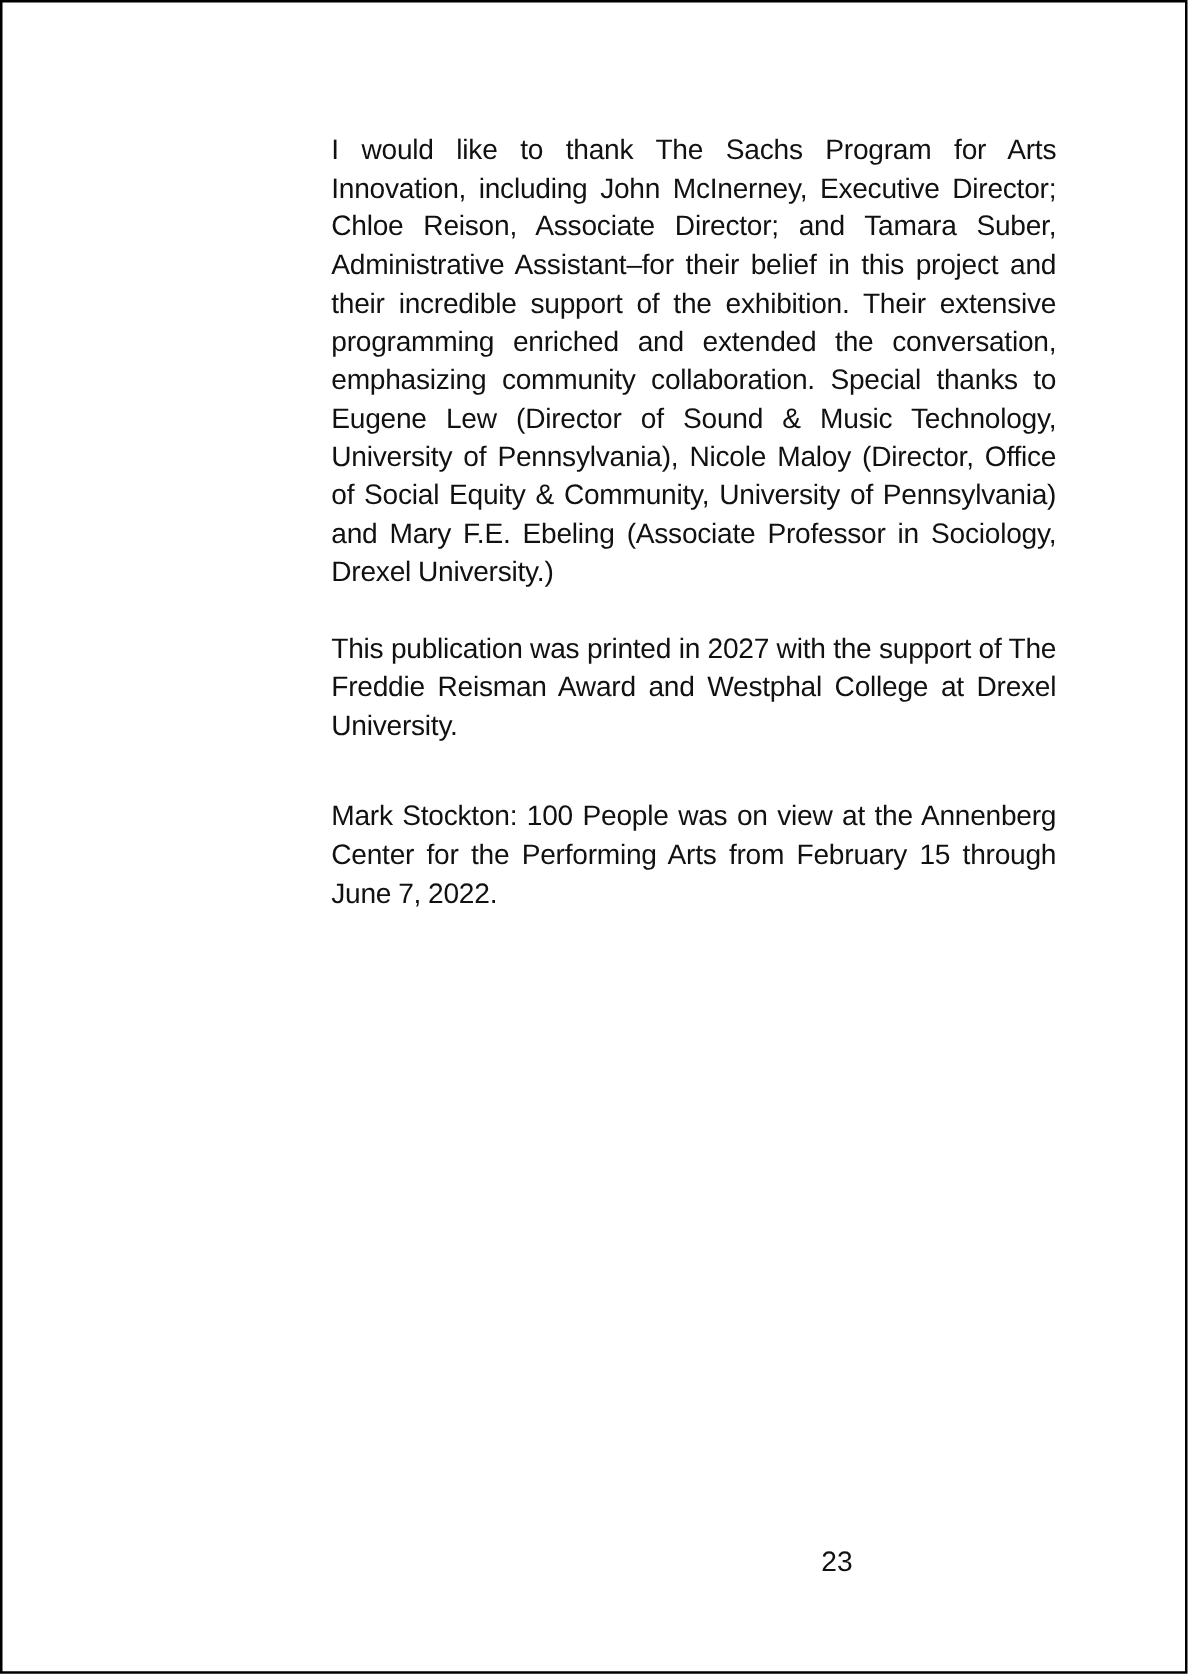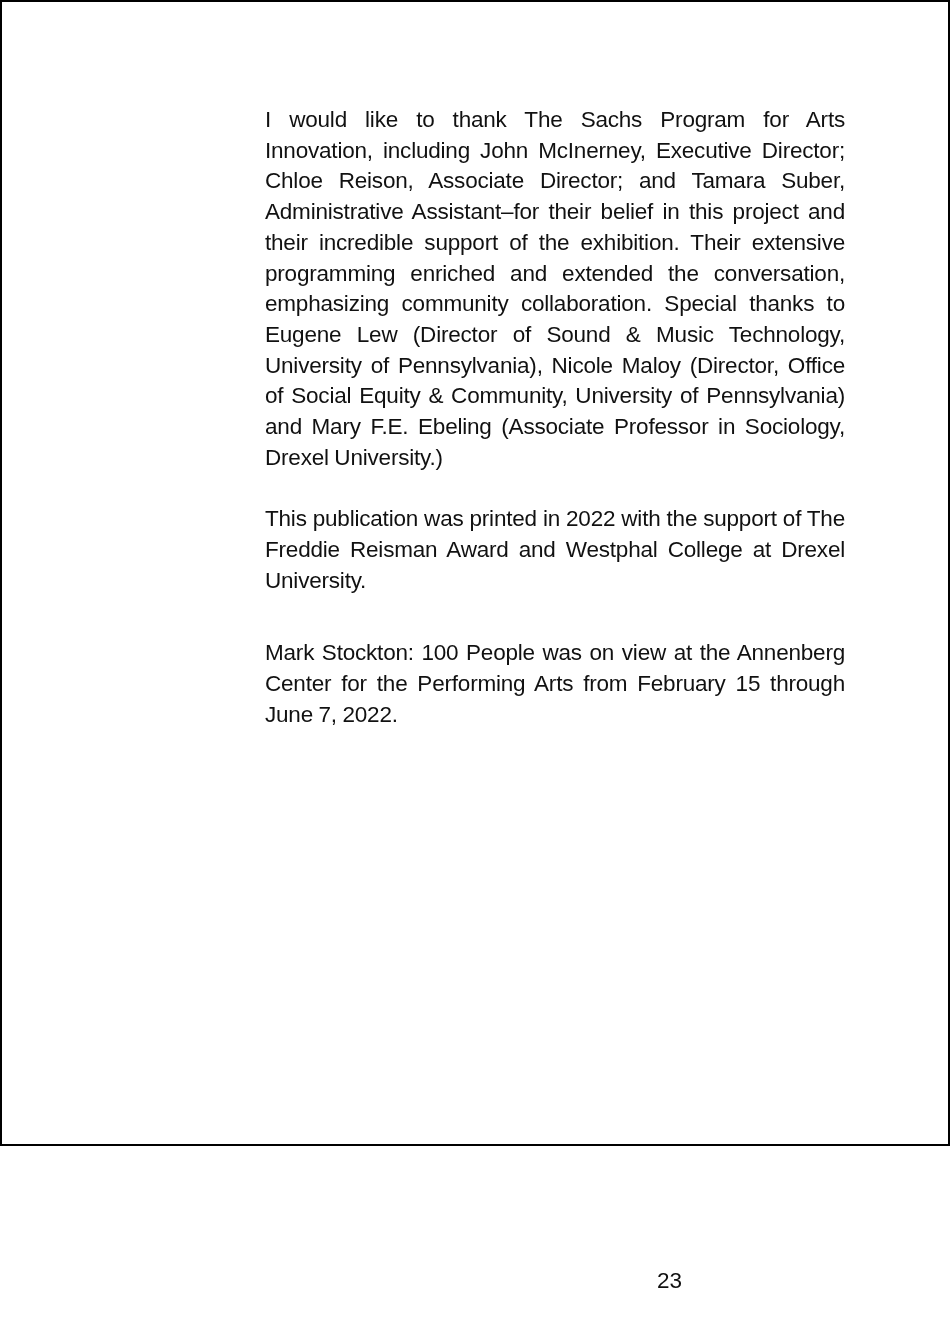--- a/index.html
+++ b/index.html
@@ -9,21 +9,21 @@
     }
     body {
       width: 950px;
       height: 1339px;
       overflow: hidden;
     }
     .page {
       position: relative;
       box-sizing: border-box;
       width: 950px;
-      height: 1146px;
+      height: 1339px;
       border: 2px solid #000000;
       background: #ffffff;
     }
     .text-column {
       position: absolute;
       left: 263px;
       top: 103px;
       width: 580px;
       font-family: "Liberation Sans", sans-serif;
       font-size: 22.5px;
@@ -43,26 +43,25 @@
       margin-top: 42px;
     }
     .page-number {
       position: absolute;
       left: 655px;
       top: 1233px;
       font-family: "Liberation Sans", sans-serif;
       font-size: 22.5px;
       line-height: 30px;
       color: #111111;
-      margin-top: 31px;
     }
   </style>
 </head>
 <body>
 
 <div class="page">
   <div class="text-column">
     <p class="para">I would like to thank The Sachs Program for Arts Innovation, including John McInerney, Executive Director; Chloe Reison, Associate Director; and Tamara Suber, Administrative Assistant–for their belief in this project and their incredible support of the exhibition. Their extensive programming enriched and extended the conversation, emphasizing community collabora­tion. Special thanks to Eugene Lew (Director of Sound &amp; Music Technology, University of Pennsylvania), Nicole Maloy (Director, Office of Social Equity &amp; Community, University of Pennsylvania) and Mary F.E. Ebeling (Associate Professor in Sociology, Drexel University.)</p>
-    <p class="para">This publication was printed in 2022 with the support of The Freddie Reisman Award and Westphal College at Drexel University.</p>
+    <p class="para">This publication was printed in 2027 with the support of The Freddie Reisman Award and Westphal College at Drexel University.</p>
     <p class="para">Mark Stockton: 100 People was on view at the Annenberg Center for the Performing Arts from February 15 through June 7, 2022.</p>
   </div>
   <div class="page-number">23</div>
 </div>
 
 </body></html>

